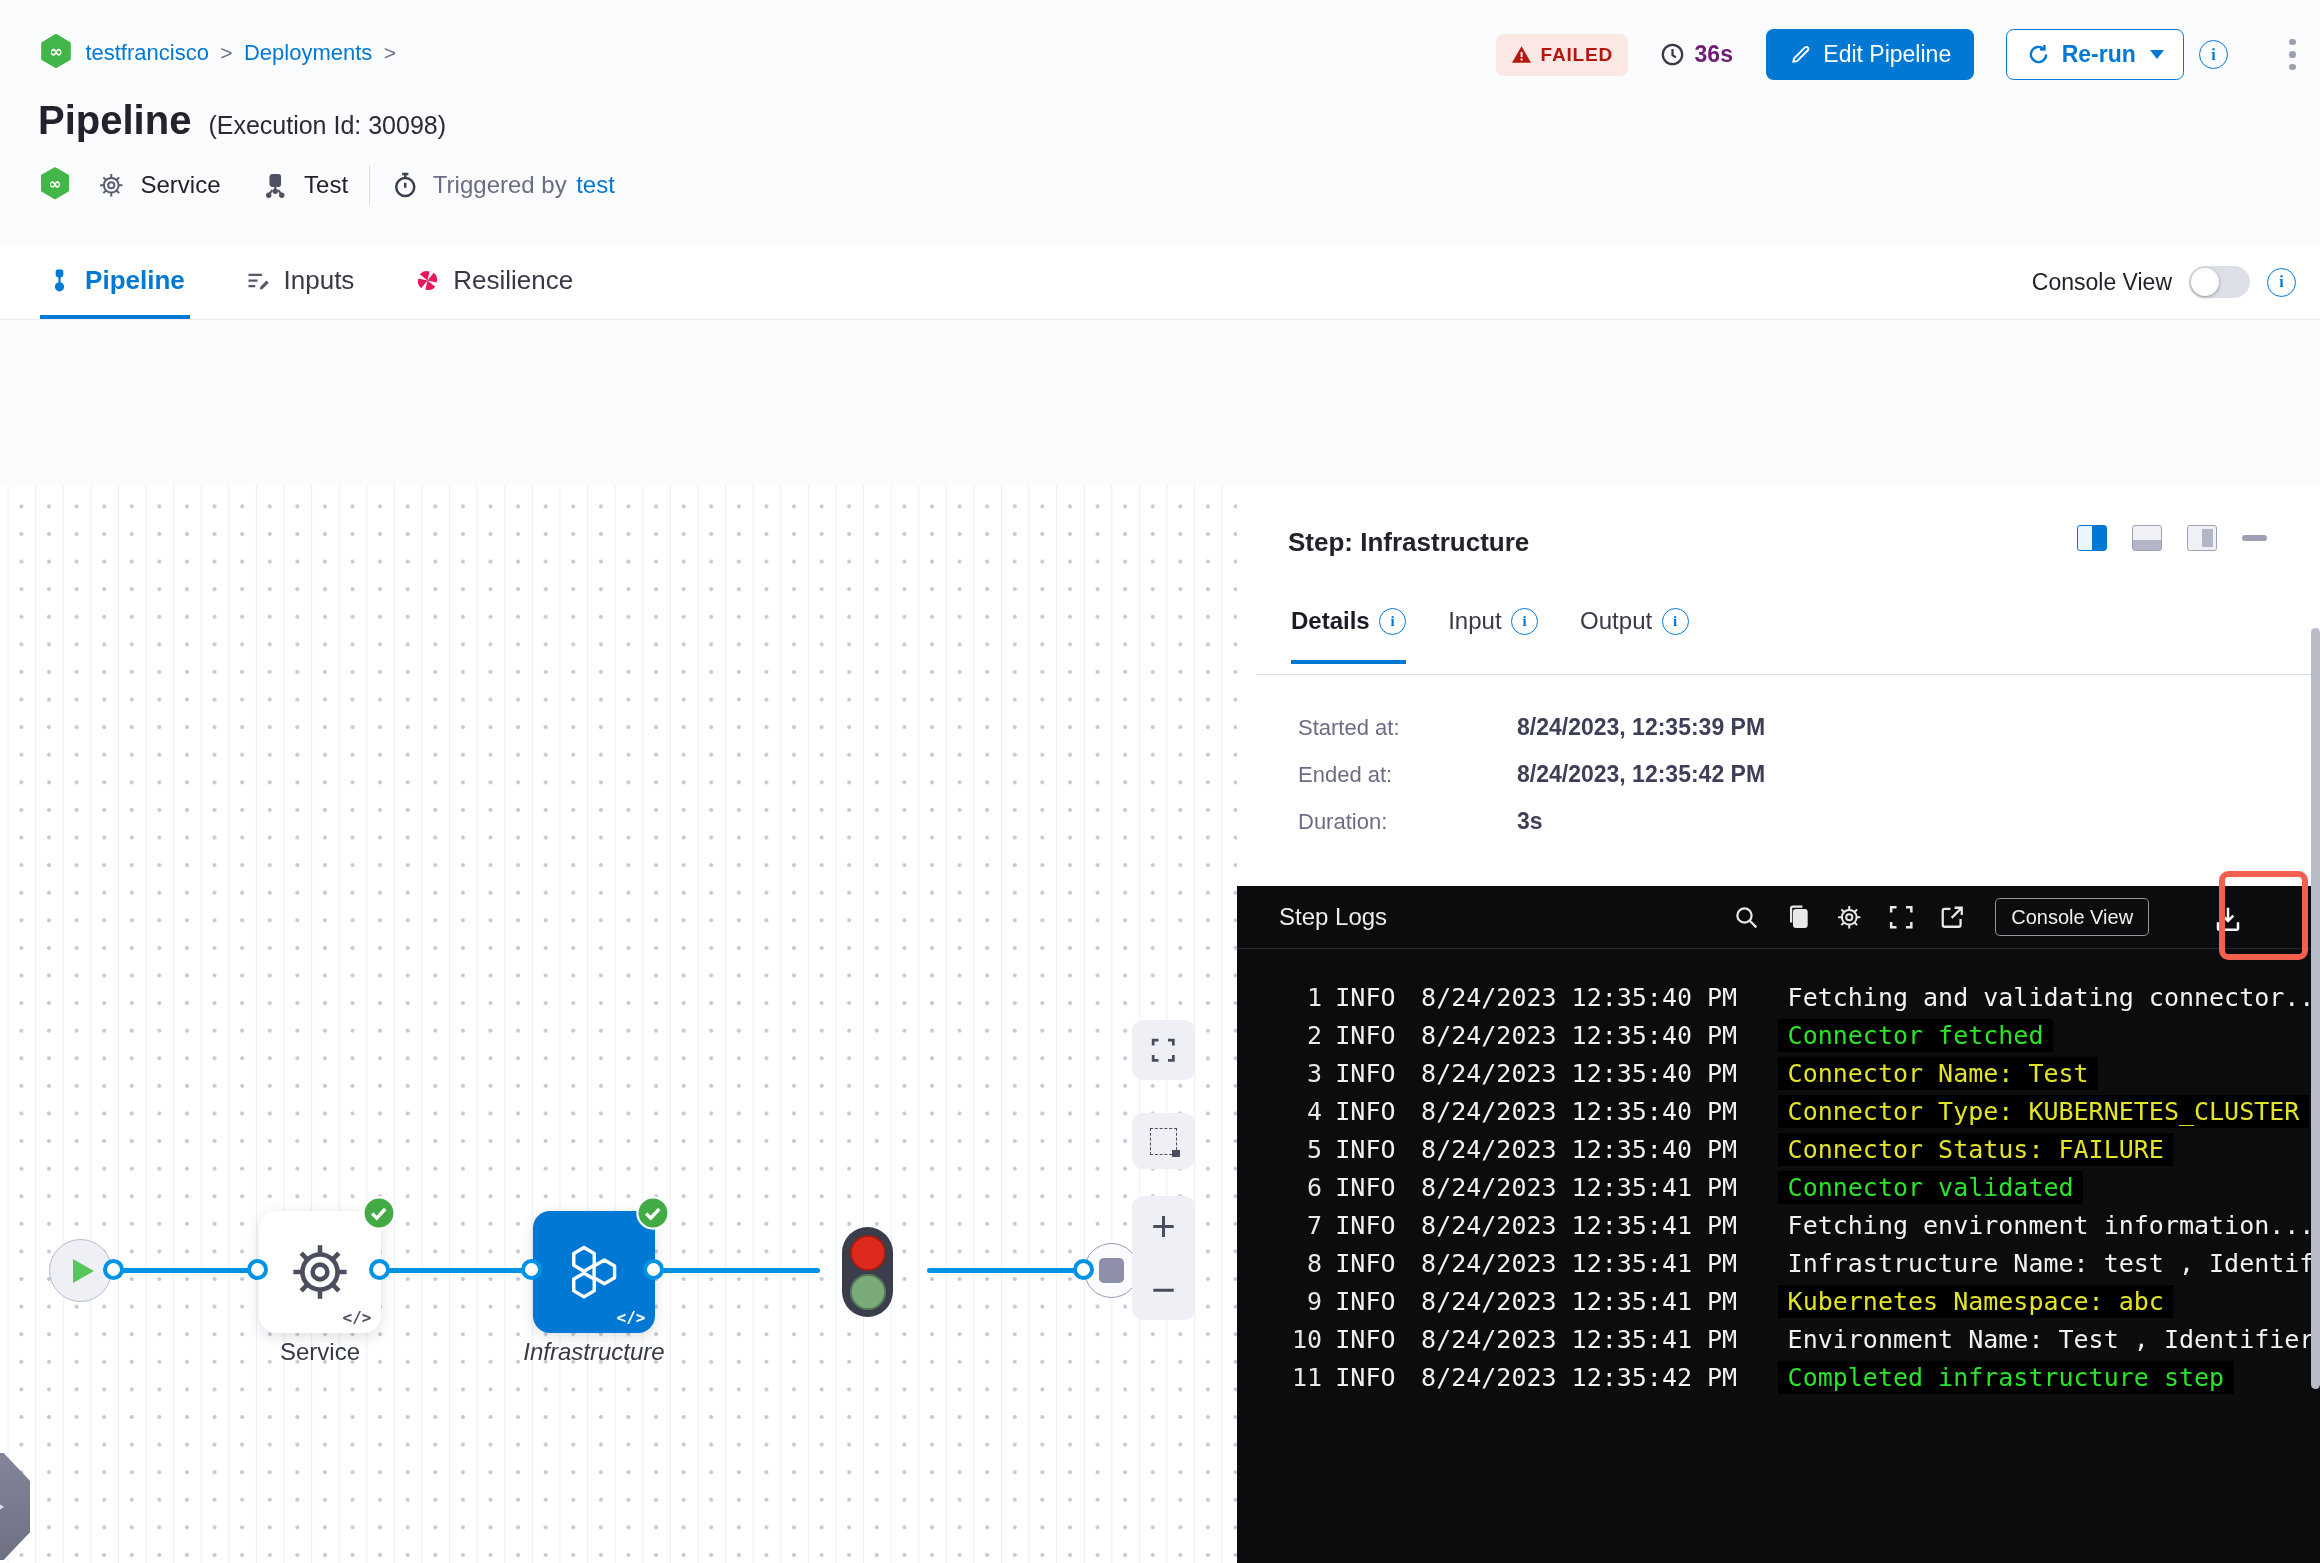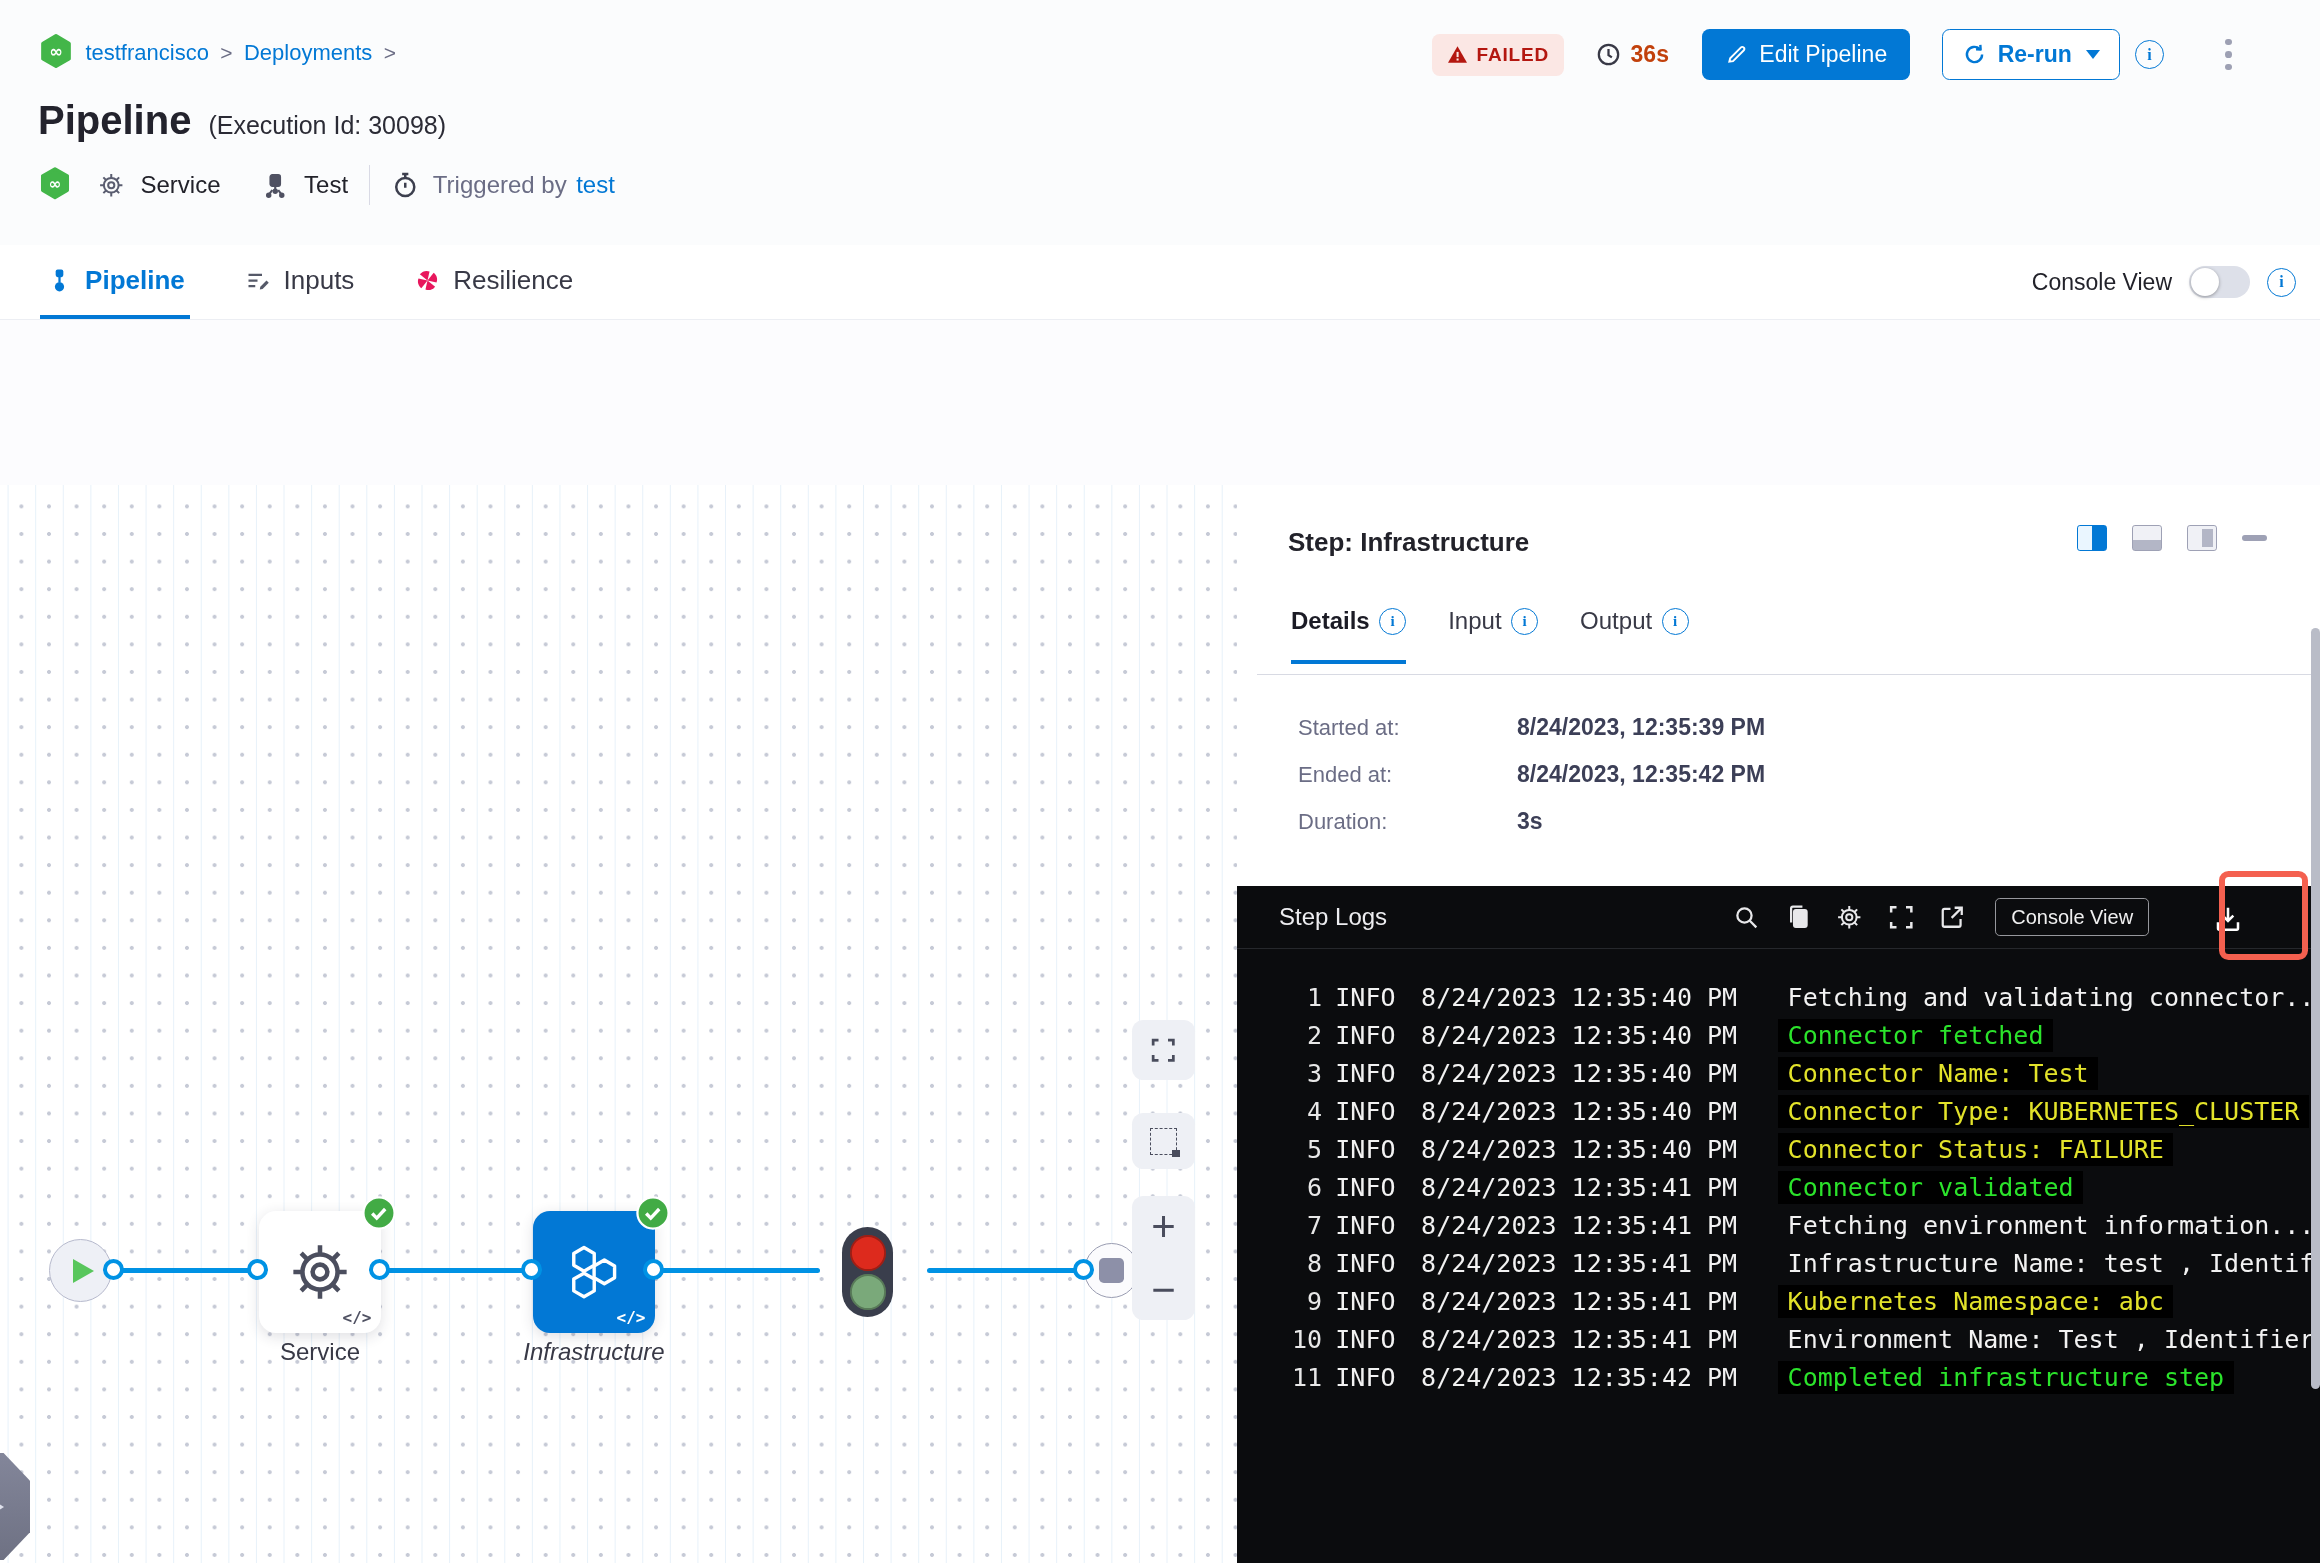--- a/index.html
+++ b/index.html
@@ -5,24 +5,24 @@
   html,body{margin:0;padding:0;background:#e9eaee;}
   #app{position:relative;width:2321px;height:1564px;overflow:hidden;
        font-family:"Liberation Sans",sans-serif;color:#22222a;background:#fff;}
   svg{display:block;}
 
   
   .page-header{position:absolute;left:0;top:0;width:2321px;height:245px;background:#fbfcfd;}
   .crumb-row{position:absolute;left:38px;top:32px;height:42px;display:flex;align-items:center;gap:11.4px;font-size:22px;}
   .crumb-link{color:#0278d5;cursor:pointer;}
   .crumb-sep{color:#6b6d85;font-size:21px;}
-  .top-actions{position:absolute;left:1432px;top:27px;height:55px;display:flex;align-items:center;}
+  .top-actions{position:absolute;left:1496px;top:27px;height:55px;display:flex;align-items:center;}
   .failed-badge{display:flex;align-items:center;gap:8.6px;height:42px;padding:0 15px;border-radius:7.6px;
      background:#fbe7e4;color:#b41710;font-weight:bold;font-size:19px;letter-spacing:0.8px;}
-  .dur-wrap{display:flex;align-items:center;gap:8.6px;margin-left:31px;font-size:23px;font-weight:600;color:#c2410c;}
+  .dur-wrap{display:flex;align-items:center;gap:8.6px;margin-left:31px;font-size:23px;font-weight:600;color:#701a75;}
   .btn-primary{display:flex;align-items:center;gap:11.4px;height:51px;padding:0 23px;margin-left:33px;border-radius:7.6px;
      background:#0278d5;color:#fff;font-size:23px;font-weight:500;cursor:pointer;}
   .btn-outline{display:flex;align-items:center;gap:10.5px;height:51px;padding:8px 19px;margin-left:32px;border-radius:7.6px;
      background:#fff;border:1.9px solid #0278d5;color:#0278d5;font-size:23px;font-weight:600;cursor:pointer;}
   .caret-down{width:0;height:0;border-left:7.6px solid transparent;border-right:7.6px solid transparent;border-top:9.5px solid #0278d5;margin-left:3.8px;}
   .info-i{display:inline-flex;align-items:center;justify-content:center;width:27px;height:27px;border-radius:50%;
      border:1.9px solid #0278d5;color:#0278d5;font-size:16px;font-weight:bold;font-family:"Liberation Serif",serif;flex:0 0 auto;}
   .kebab{display:flex;flex-direction:column;gap:5.7px;margin-left:57px;padding:3.8px;cursor:pointer;}
   .kebab i{width:6.7px;height:6.7px;border-radius:50%;background:#9da0b3;}
   .title-row{position:absolute;left:38px;top:98px;display:flex;align-items:baseline;gap:17px;}

